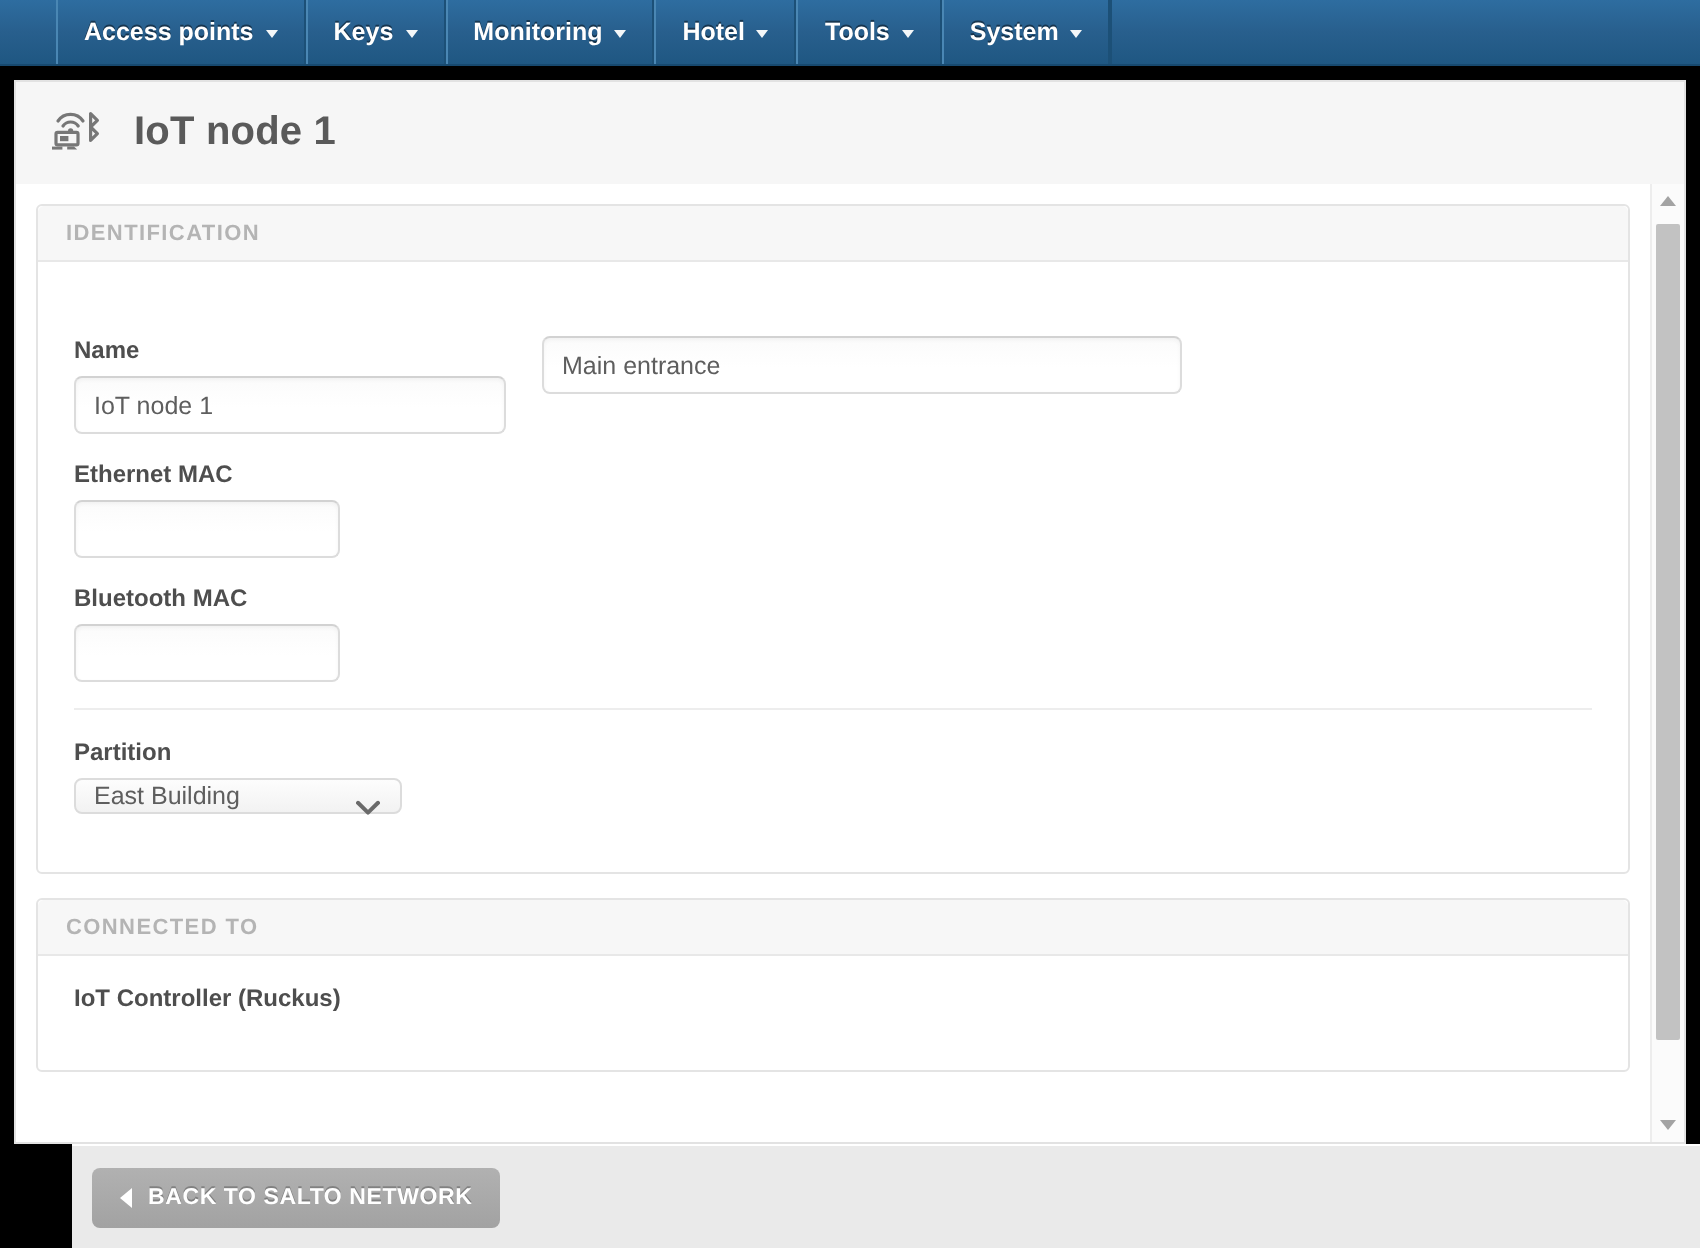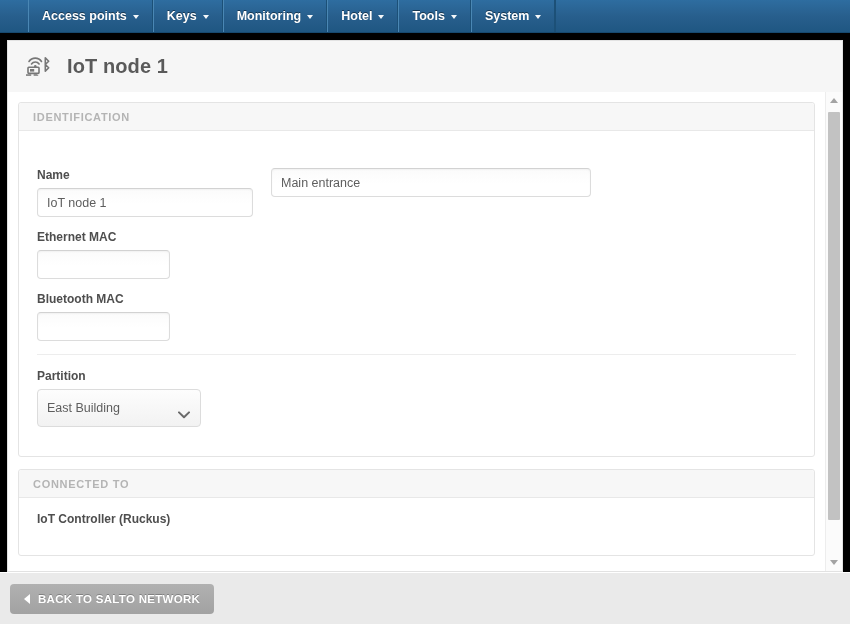--- a/index.html
+++ b/index.html
@@ -146,21 +146,21 @@
   .divider {
     height: 1px;
     background: #ededed;
     margin: 6px 0 14px 0;
   }
 
   .select-wrap { position: relative; display: inline-block; }
   .sel {
     appearance: none;
     -webkit-appearance: none;
-    height: 38px;
+    height: 18px;
     padding: 0 32px 0 9px;
     font-family: "Liberation Sans", sans-serif;
     font-size: 12.5px;
     color: #5e5e5e;
     background: linear-gradient(to bottom, #fdfdfd 0%, #f2f2f2 100%);
     border: 1px solid #dcdcdc;
     border-radius: 4px;
     outline: none;
     cursor: pointer;
   }
@@ -217,20 +217,21 @@
 
   
   .footer {
     flex: 0 0 52px;
     background: #eaeaea;
     border-top: 1px solid #ffffff;
     display: flex;
     align-items: center;
     justify-content: space-between;
     padding: 0 10px;
+    margin-left: 36px;
   }
   .btn {
     display: inline-flex;
     align-items: center;
     gap: 8px;
     height: 30px;
     padding: 0 14px;
     border: none;
     border-radius: 4px;
     font-family: "Liberation Sans", sans-serif;

